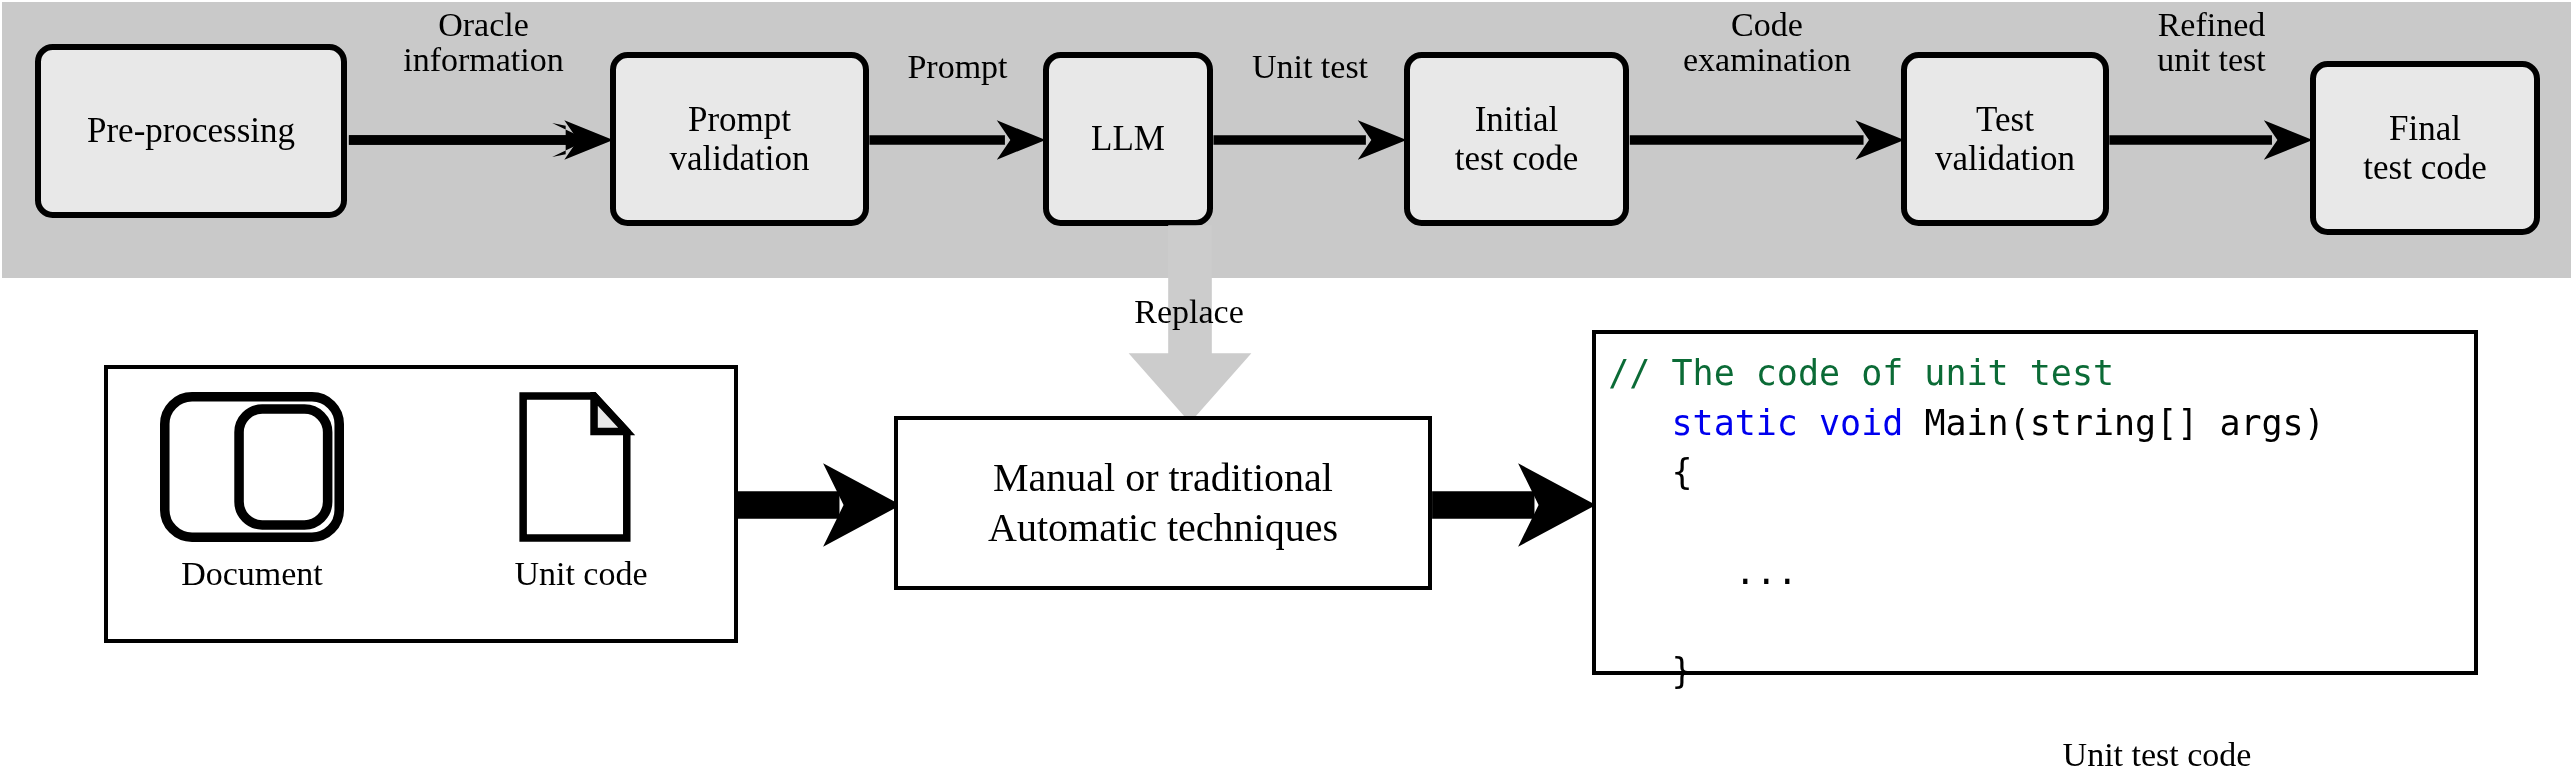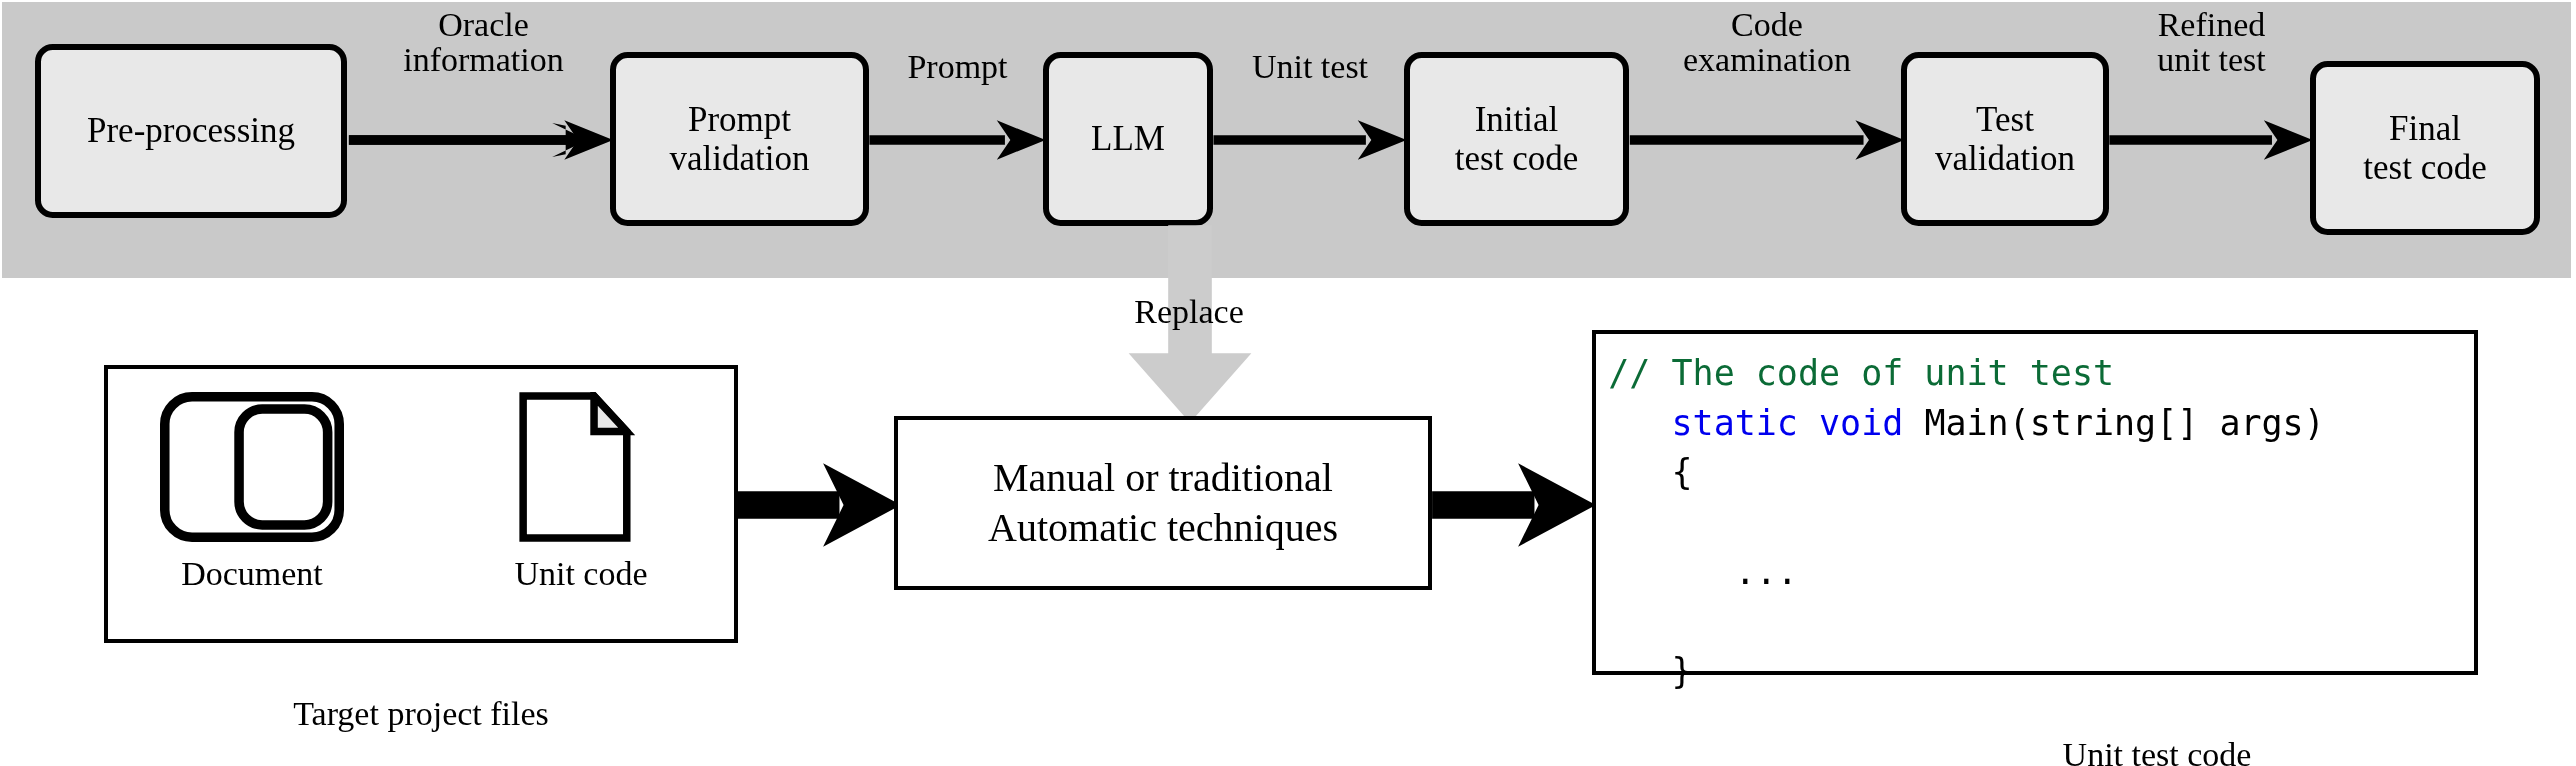--- a/index.html
+++ b/index.html
@@ -174,23 +174,20 @@
   <div class="glyph" style="left:519px;top:392px;width:116px;height:150px;">
     <svg width="116" height="150" viewBox="0 0 170 220">
       <path d="M6 6 L110 6 L158 58 L158 214 L6 214 Z" fill="#ffffff" stroke="#000" stroke-width="11" stroke-linejoin="miter"></path>
       <path d="M110 6 L158 58 L110 58 Z" fill="#e8e8e8" stroke="#000" stroke-width="11" stroke-linejoin="miter"></path>
     </svg>
   </div>
   <div class="caption" style="left:472px;top:555px;width:218px;">
     <span>Unit code</span>
   </div>
 
-  <div class="caption" style="left:104px;top:695px;width:634px;">
-    <span>Target project files</span>
-  </div>
 
   <div class="arrow" style="left:737px;top:462px;width:164px;height:86px;">
     <svg width="164" height="86" viewBox="0 0 240 126">
       <path d="M0 43 L150 43 L150 43 L150 83 L0 83 Z" fill="#000"></path>
       <path d="M126 2 L240 63 L126 124 L156 63 Z" fill="#000"></path>
     </svg>
   </div>
 
   <div class="rect centered" style="left:894px;top:416px;width:538px;height:174px;">
     <div>

